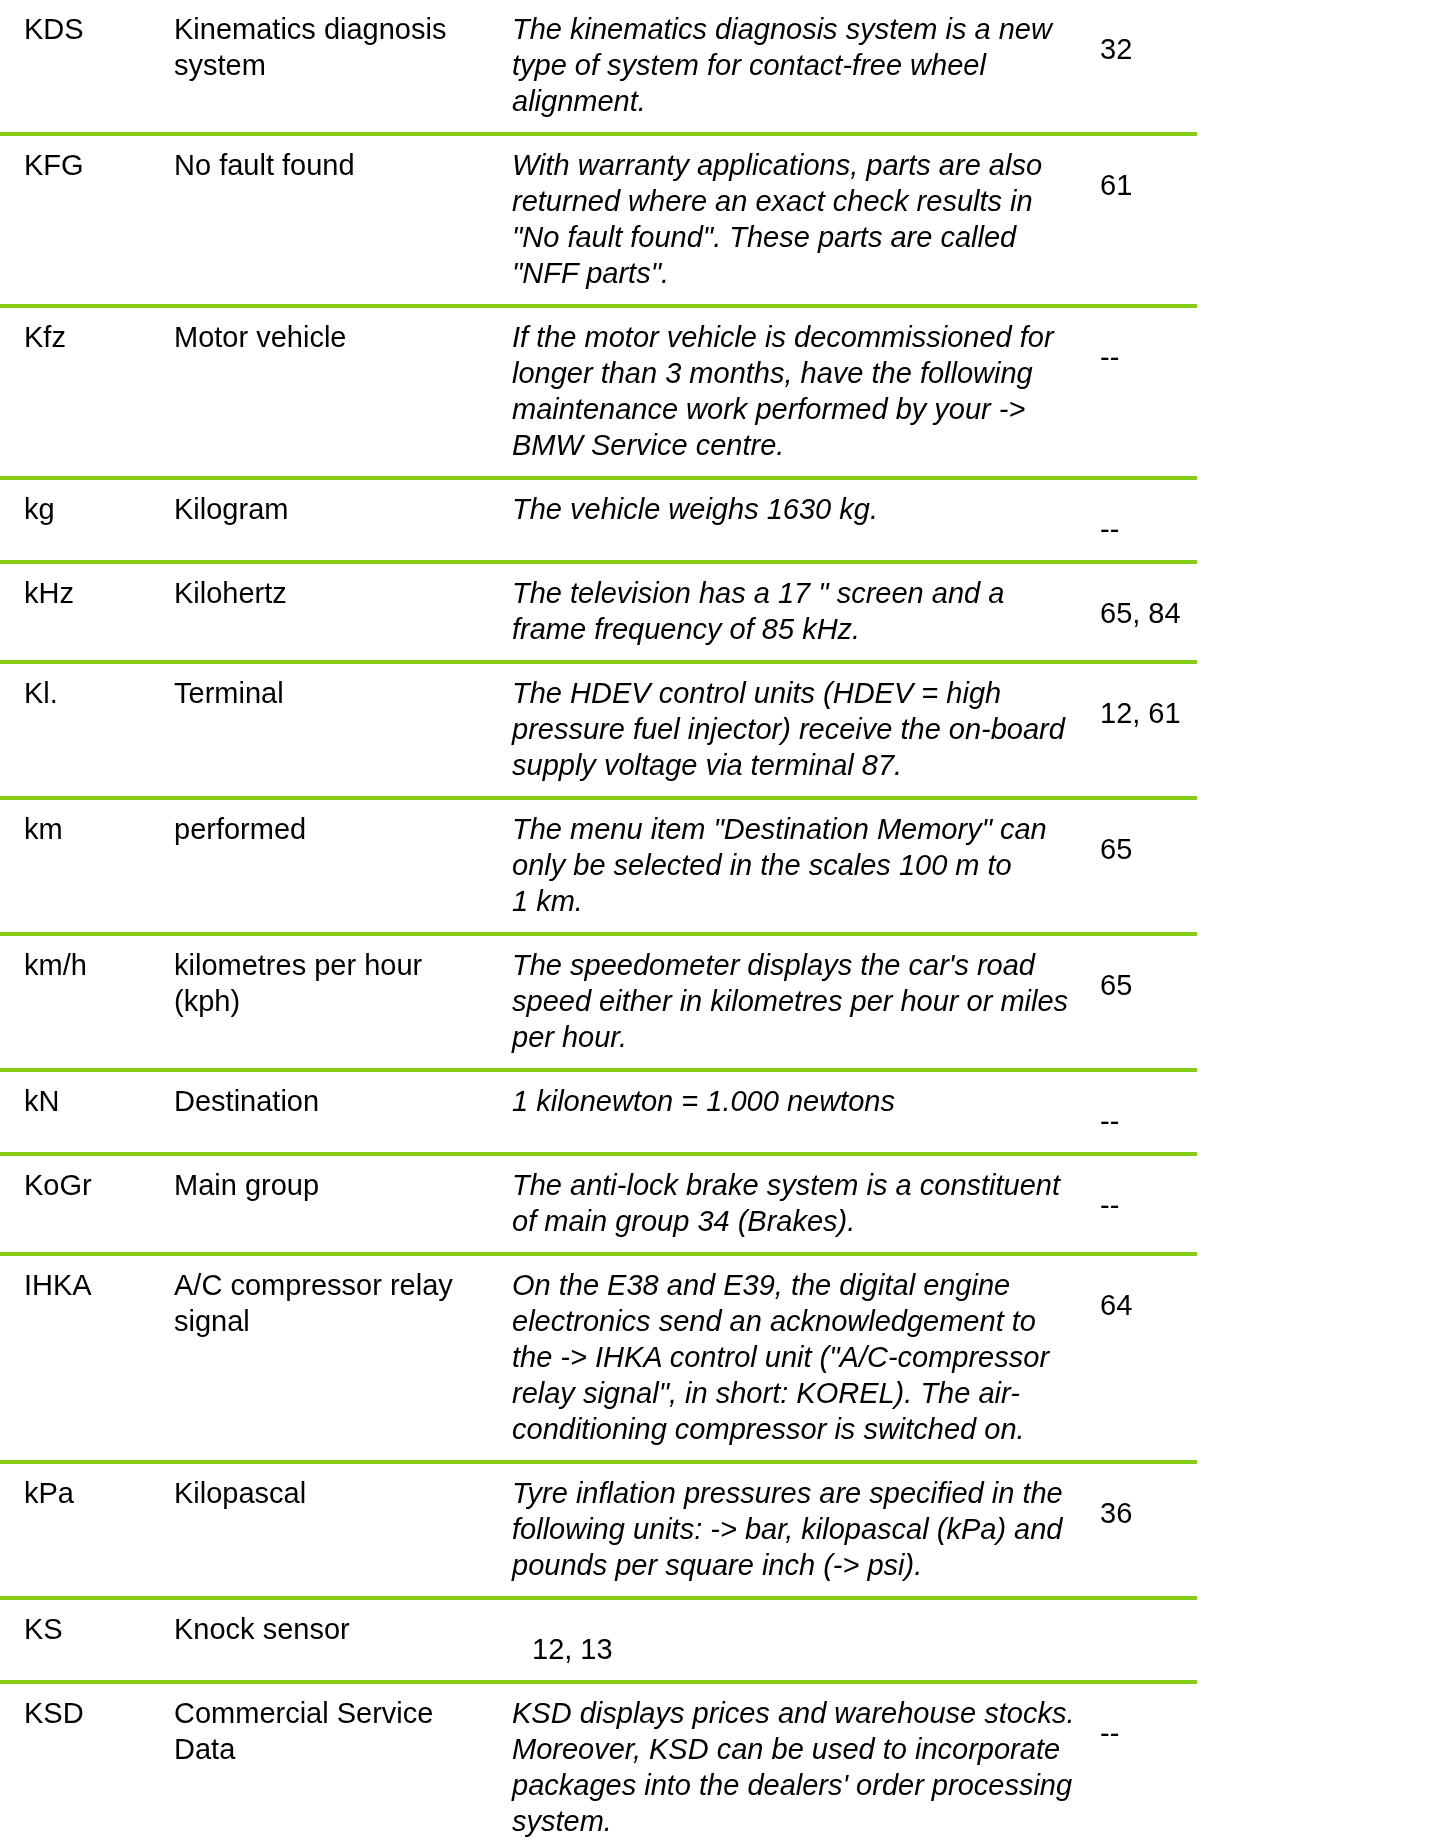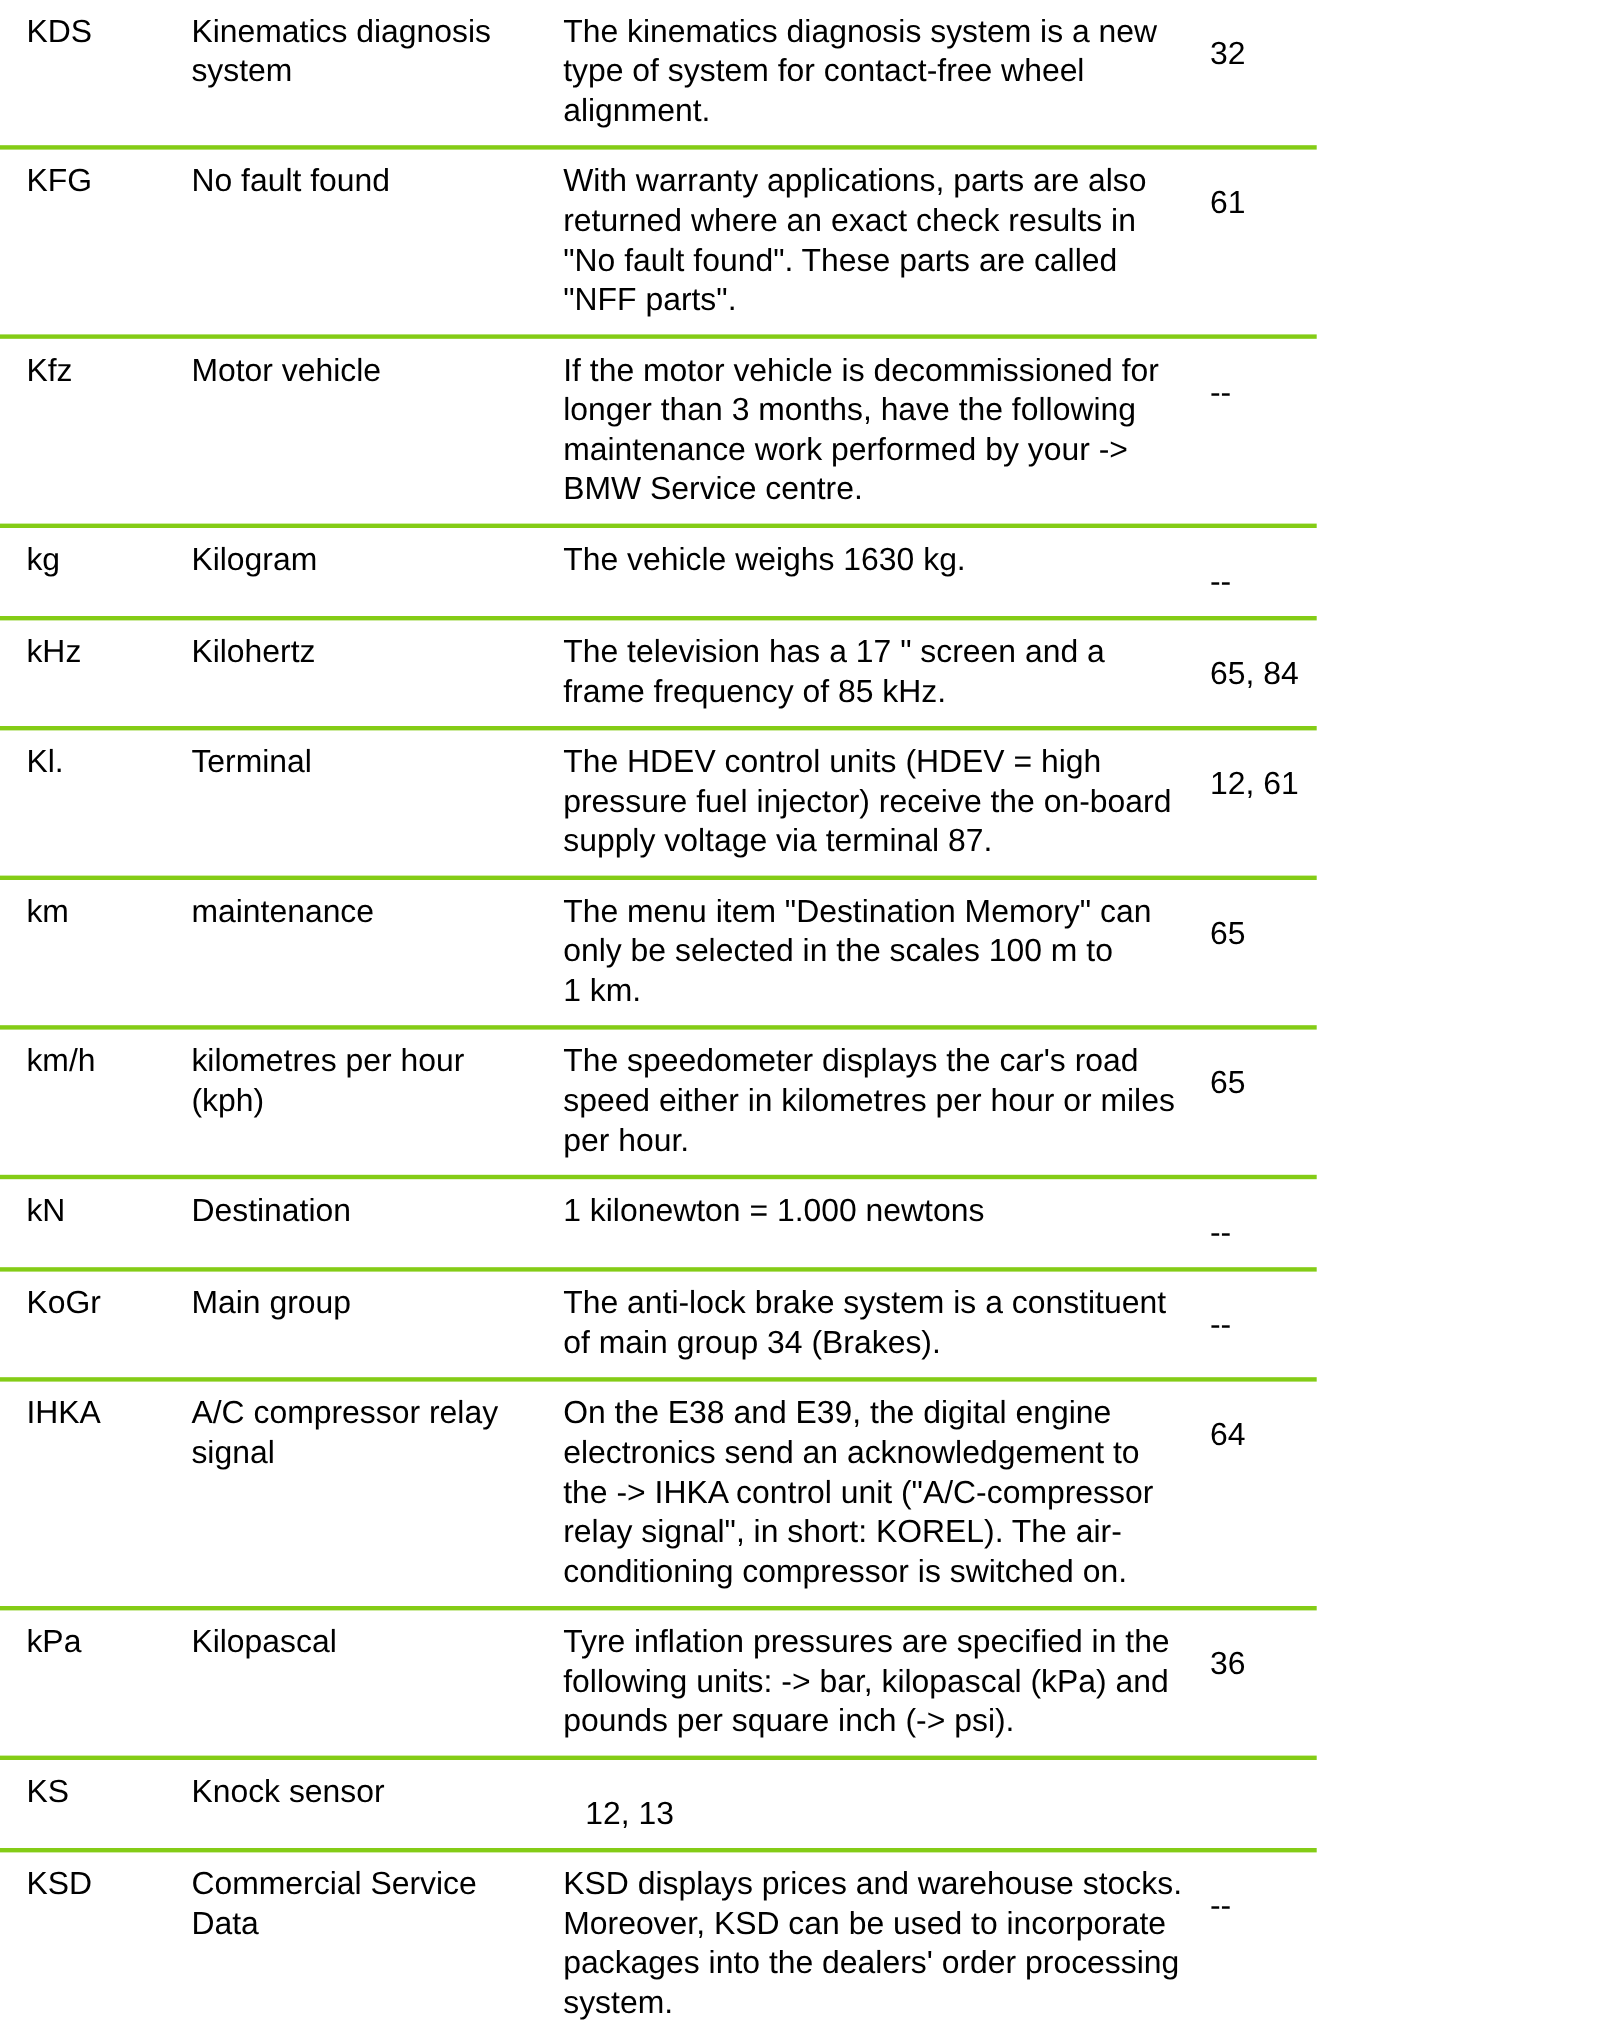--- a/index.html
+++ b/index.html
@@ -16,21 +16,21 @@
   }
   .row {
     display: flex;
     align-items: flex-start;
     padding: 11px 0 13px 0;
     border-bottom: 4px solid #84cc16;
   }
   .cell { overflow-wrap: break-word; }
   .abbr  { width: 150px; margin-left: 24px; flex: 0 0 auto; }
   .term  { width: 300px; margin-right: 38px; flex: 0 0 auto; }
-  .desc  { width: 568px; flex: 0 0 auto; }
+  .desc  { width: 568px; flex: 0 0 auto; font-style: italic; }
   .pages { margin-left: 20px; flex: 1 1 auto; margin-top: 20px; }
 </style>
 </head>
 <body>
 
 <div class="glossary">
 
   <div class="row">
     <div class="cell abbr">KDS</div>
     <div class="cell term">Kinematics diagnosis system</div>
@@ -68,21 +68,21 @@
 
   <div class="row">
     <div class="cell abbr">Kl.</div>
     <div class="cell term">Terminal</div>
     <div class="cell desc">The HDEV control units (HDEV = high pressure fuel injector) receive the on-board supply voltage via terminal 87.</div>
     <div class="cell pages">12, 61</div>
   </div>
 
   <div class="row">
     <div class="cell abbr">km</div>
-    <div class="cell term">maintenance</div>
+    <div class="cell term">performed</div>
     <div class="cell desc">The menu item "Destination Memory" can only be selected in the scales 100 m to 1&nbsp;km.</div>
     <div class="cell pages">65</div>
   </div>
 
   <div class="row">
     <div class="cell abbr">km/h</div>
     <div class="cell term">kilometres per hour (kph)</div>
     <div class="cell desc">The speedometer displays the car's road speed either in kilometres per hour or miles per hour.</div>
     <div class="cell pages">65</div>
   </div>

